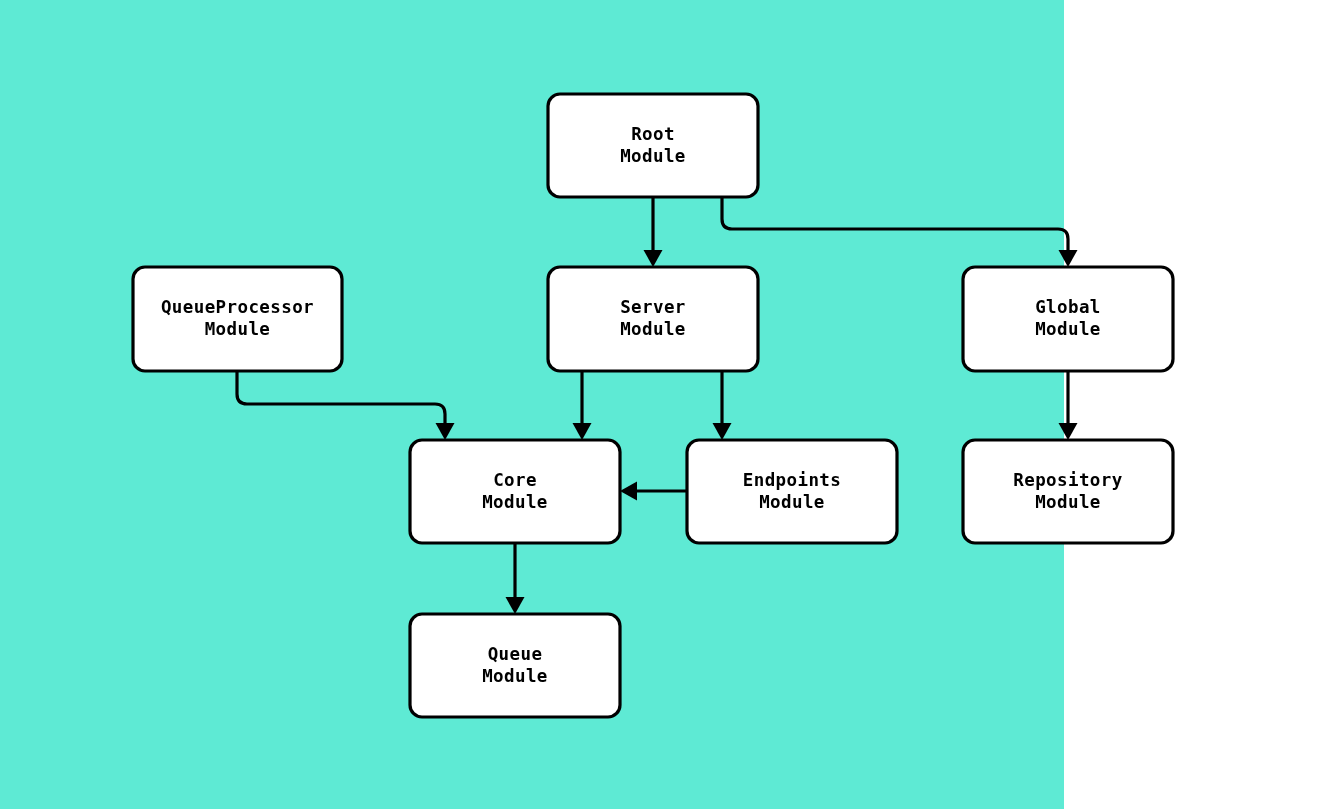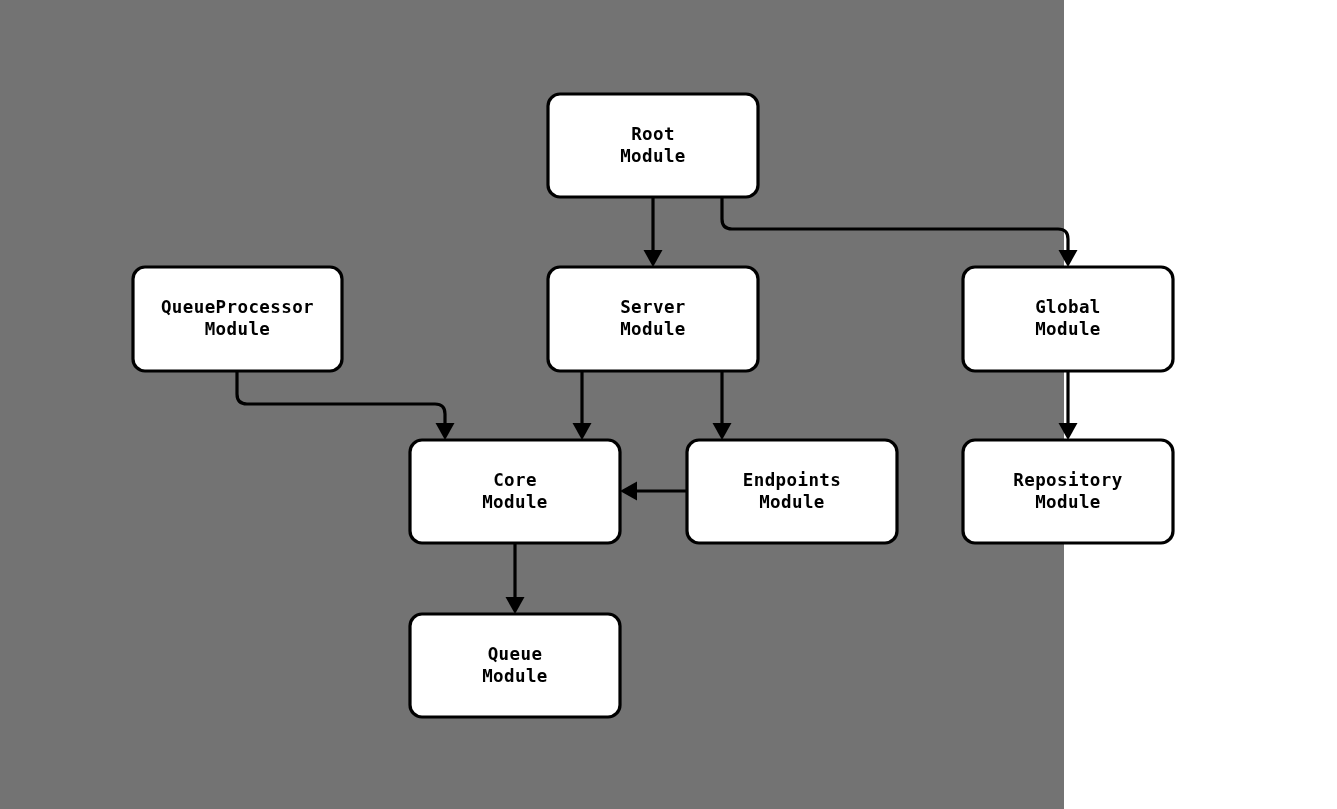--- a/index.html
+++ b/index.html
@@ -11,21 +11,21 @@
   body {
     width: 1337px;
     height: 809px;
     font-family: "DejaVu Sans Mono", "Liberation Mono", monospace;
     overflow: hidden;
   }
   #diagram-root {
     position: relative;
     width: 1064px;
     height: 809px;
-    background: #737373;
+    background: #5eead4;
   }
   svg.diagram-canvas {
     display: block;
     width: 1337px;
     height: 809px;
   }
   .node-box {
     fill: #ffffff;
     stroke: #000000;
     stroke-width: 3.2;

